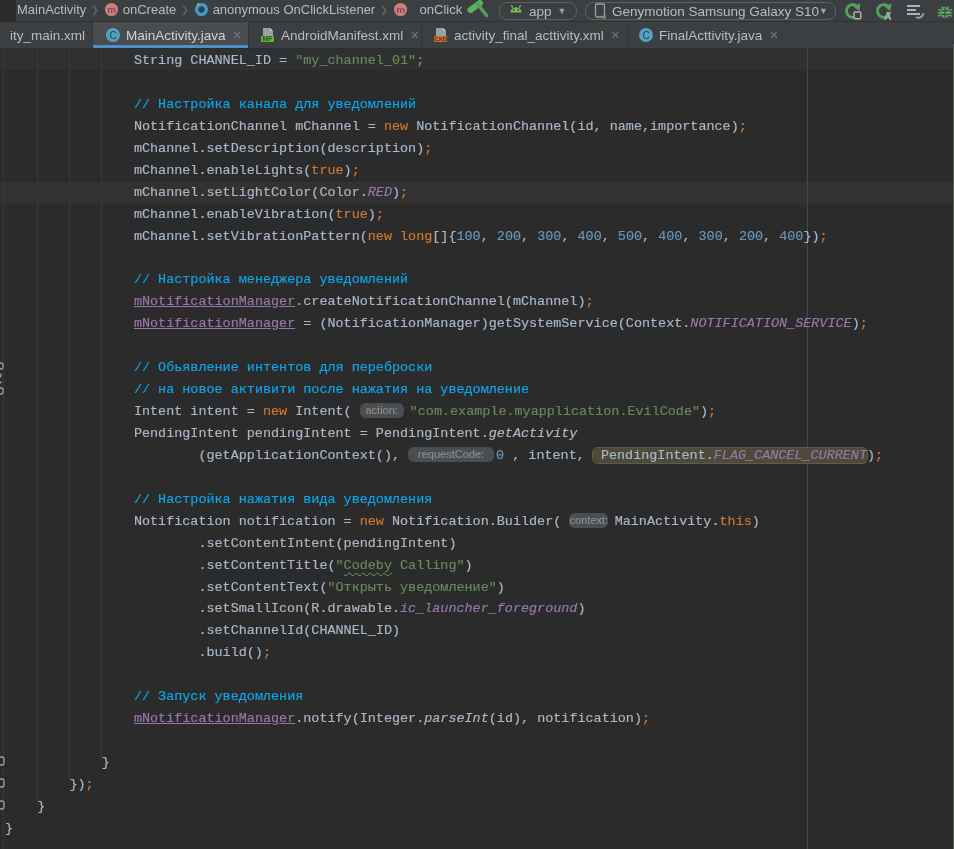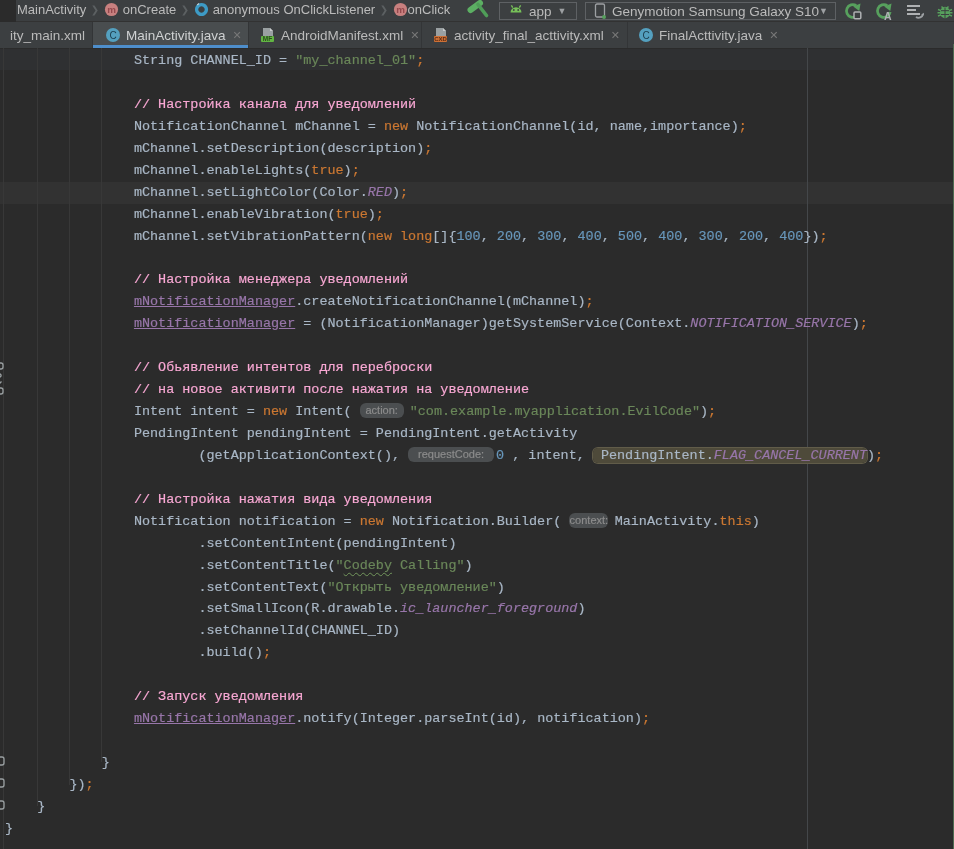--- a/index.html
+++ b/index.html
@@ -6,21 +6,21 @@
 #app { position:absolute; top:0; left:0; width:954px; height:849px;
   font-family:"Liberation Sans", sans-serif; }
 
 #toolbar { position:absolute; top:0; left:16px; width:954px; height:22px;
   background:#3c3f41; border-bottom:1px solid #323232; }
 #crumbs { position:absolute; top:-2px; left:0; height:22px; display:flex;
   align-items:center; color:#bbbbbb; font-size:13px; white-space:nowrap; }
 .sep { color:#5c6062; font-size:10px; padding:0 4.5px; }
 .bicon { display:inline-block; width:15px; height:15px; vertical-align:middle; }
 .wbox { position:absolute; top:2px; height:18px; border:1px solid #5e6164;
-  border-radius:0; display:flex; align-items:center; color:#bbbbbb;
+  border-radius:8px; display:flex; align-items:center; color:#bbbbbb;
   font-size:13.5px; }
 
 #tabbar { position:absolute; top:22px; left:0; width:954px; height:26px;
   background:#3c3f41; }
 .tab { position:absolute; top:0; height:26px; display:flex; align-items:center;
   color:#bbbbbb; font-size:13.5px; white-space:nowrap; border-right:1px solid #333537; }
 .tab .x { color:#787878; font-size:11px; margin-left:7px; }
 .tab.active { background:#494d4f; color:#cfd1d2; }
 .tab.active:after { content:""; position:absolute; left:0; right:0; bottom:0;
   height:3px; background:#4e8ecb; }
@@ -32,24 +32,24 @@
 #caretline { position:absolute; left:0; top:134px; width:954px; height:22px;
   background:#323232; }
 #topline { position:absolute; left:0; top:1px; width:954px; height:21px;
   background:#2f3032; }
 pre#code { position:absolute; top:2px; left:4.9px; margin:0; -webkit-text-stroke:0.18px currentColor;
   font-family:"Liberation Mono", monospace; font-size:13.45px;
   line-height:21.94px; color:#a9b7c6; }
 .k { color:#cc7832; }
 .s { color:#6a8759; }
 .n { color:#6897bb; }
-.c { color:#f9a8d4; }
+.c { color:#0ea5e9; }
 .p { color:#9876aa; font-style:italic; }
 .f { color:#9876aa; text-decoration:underline; }
-.i { }
+.i { font-style:italic; }
 .e { color:#cc7832; }
 .hl { background:#4e4a3a; box-shadow:0 0 0 1px #615c49; border-radius:5px;padding-left:8px; }
 .pill { display:inline-block; background:#4b4e50; color:#8c8c8c;
   font-family:"Liberation Sans", sans-serif; font-size:11px; line-height:15px;
   border-radius:6px; text-align:center; vertical-align:1px; }
 .typo { text-decoration:underline; text-decoration-style:wavy; text-decoration-color:#72965c; text-decoration-thickness:1px; text-underline-offset:2.5px; }
 #rstrip { position:absolute; right:0; top:-4px; width:1px; height:805px;
   background:#4e6b51; }
 </style></head>
 <body>
@@ -68,21 +68,21 @@
   <svg class="bicon" viewBox="0 0 16 16">
           <path fill-rule="evenodd" d="M8 1 a7 7 0 1 0 0.02 0 z M8 4.6 a3.4 3.4 0 1 1 -0.02 0 z" fill="#3d9bc6"></path>
           <line x1="3.4" y1="3.2" x2="5.4" y2="1.7" stroke="#c2cdd2" stroke-width="1.4"></line>
         </svg>
   <span style="margin-left:4px">anonymous OnClickListener</span>
         <span class="sep">❯</span>
   <svg class="bicon" viewBox="0 0 16 16">
           <circle cx="8" cy="8" r="7" fill="#c8807f"></circle>
           <text x="8" y="11.8" font-size="10.5" text-anchor="middle" fill="#96494e" font-family="Liberation Sans" font-weight="bold">m</text>
         </svg>
-  <span style="margin-left:0">onClick</span>
+  <span style="margin-left:12px">onClick</span>
  </div>
 
  <svg style="position:absolute;left:449px;top:0" width="25" height="21" viewBox="0 0 25 21">
    <line x1="5.5" y1="10" x2="15" y2="3" stroke="#5caf63" stroke-width="6" stroke-linecap="round"></line>
    <line x1="13" y1="4.5" x2="21.5" y2="15.5" stroke="#4f9d58" stroke-width="3.6" stroke-linecap="round"></line>
  </svg>
 
  <div class="wbox" style="left:483px; width:78px;">
    <svg style="margin-left:8px" width="16" height="14" viewBox="0 0 16 14">
      <path d="M2.5 8.5 a5.5 5.2 0 0 1 11 0 z" fill="#77c159"></path>

